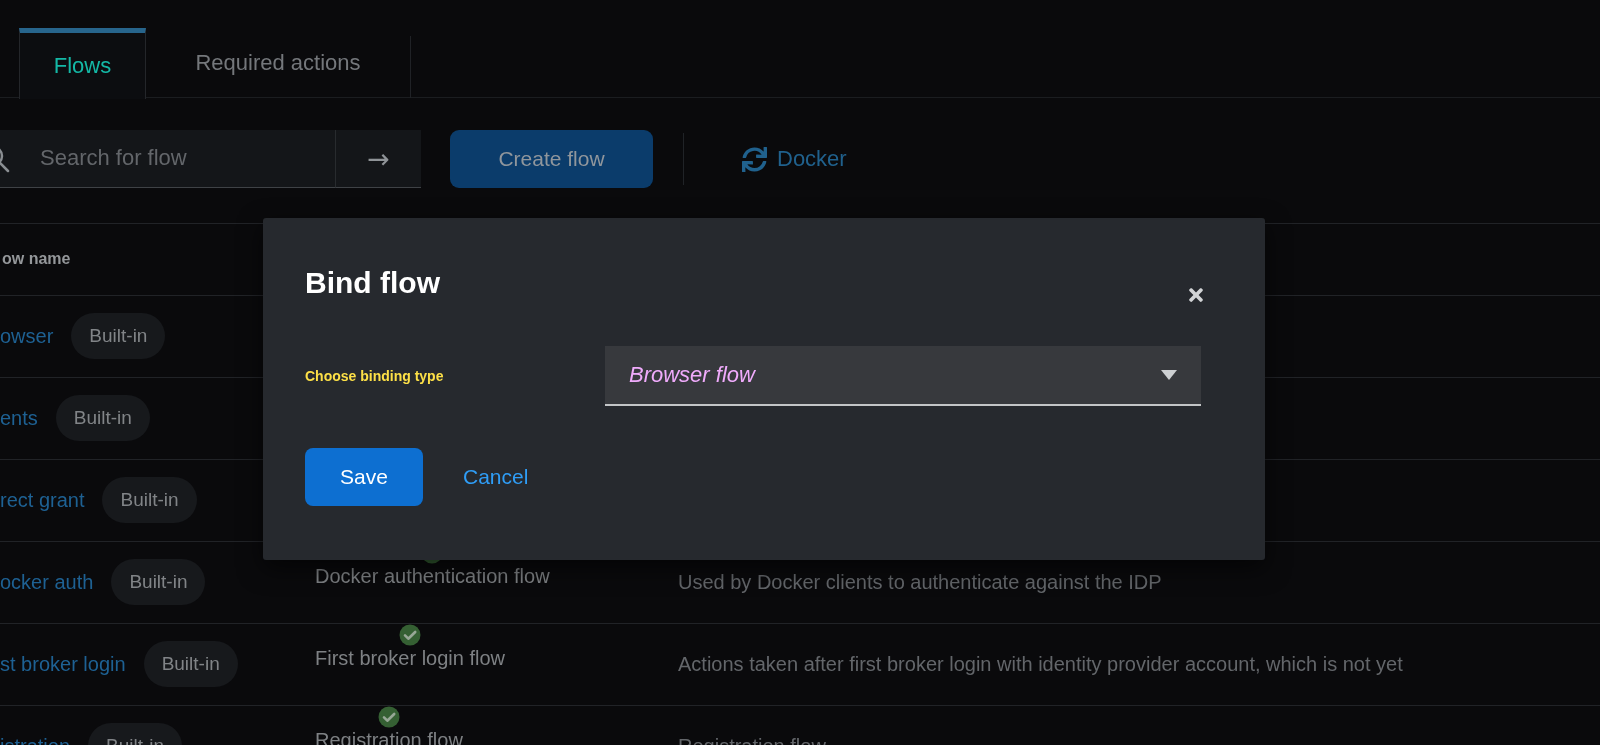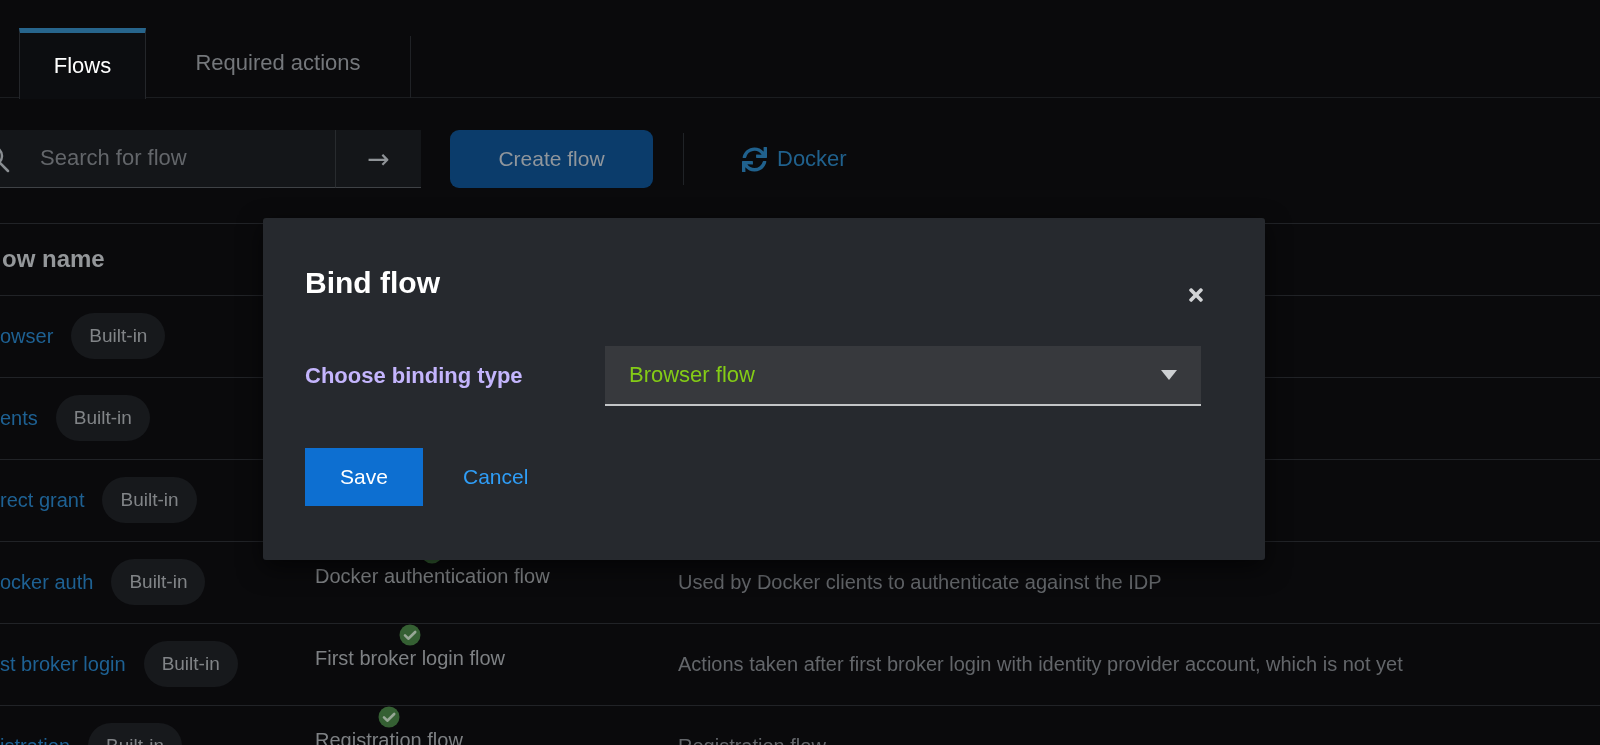--- a/index.html
+++ b/index.html
@@ -9,21 +9,21 @@
     background:#0a0a0c;
     font-family:"Liberation Sans", sans-serif;
     -webkit-font-smoothing:antialiased;
   }
   
   .tabbar { position:absolute; top:28px; left:0; right:0; height:70px; border-bottom:1px solid #1b1d20; display:flex; }
   .tab { height:70px; display:flex; align-items:center; justify-content:center; font-size:22px; color:#74777b; cursor:pointer; }
   .tab.active {
     margin-left:19px; width:127px; background:#0c0d10;
     border-left:1px solid #24262a; border-right:1px solid #24262a;
-    border-top:5px solid #27658c; color:#ffffff; height:71px;
+    border-top:5px solid #27658c; color:#14b8a6; height:71px;
   }
   .tab.plain { width:264px; }
   .tab.plain2 { width:152px; }
   .tab-divider { position:absolute; left:410px; top:8px; height:62px; width:1px; background:#202226; }
   
   .toolbar { position:absolute; top:0; left:0; right:0; height:0; }
   .search-box {
     position:absolute; left:-20px; top:130px; width:355px; height:58px;
     background:#141619; border-bottom:1px solid #3f4246;
   }
@@ -47,21 +47,21 @@
   }
   .toolbar-divider { position:absolute; left:683px; top:133px; width:1px; height:52px; background:#202327; }
   .refresh-link {
     position:absolute; left:742px; top:130px; height:58px;
     display:flex; align-items:center; gap:10px;
     color:#20618d; font-size:22px; cursor:pointer;
   }
   
   .sep { position:absolute; left:0; width:1600px; height:1px; background:#212327; }
   .thead-cell { position:absolute; left:2px; top:223px; height:72px; display:flex; align-items:center;
-    font-size:24px; font-weight:bold; color:#94979a; }
+    font-size:16px; font-weight:bold; color:#94979a; }
   .trow { position:absolute; left:0; width:1600px; height:82px; }
   .name-cell { position:absolute; left:0; top:0; height:82px; display:flex; align-items:center; gap:18px; }
   .flow-link { color:#1e6193; font-size:20px; text-decoration:none; cursor:pointer; white-space:nowrap; }
   .pill {
     display:inline-flex; align-items:center; height:46px; padding:0 18px;
     background:#17191c; border-radius:23px; color:#818487; font-size:19px; white-space:nowrap;
   }
   .flow-cell { position:absolute; left:315px; top:0; height:82px; display:flex; align-items:center; 
     color:#7e8184; font-size:20px; white-space:nowrap;flex-direction:column; }
   .desc-cell { position:absolute; left:678px; top:0; height:82px; display:flex; align-items:center;
@@ -70,31 +70,31 @@
   .modal {
     position:absolute; left:263px; top:218px; width:1002px; height:342px;
     background:#26292e; border-radius:3px; box-shadow:0 8px 24px rgba(0,0,0,.6);
   }
   .modal-title { position:absolute; left:42px; top:48px; font-size:30px; font-weight:bold; color:#ffffff; }
   .modal-close {
     position:absolute; left:918px; top:62px; width:30px; height:30px;
     display:flex; align-items:center; justify-content:center; cursor:pointer; background:transparent; border:none;
   }
   .form-row { position:absolute; left:42px; top:128px; width:896px; height:60px; display:flex; align-items:center; }
-  .form-label { width:300px; font-size:22px; font-weight:bold; color:#c4b5fd; flex:none; }
+  .form-label { width:300px; font-size:14px; font-weight:bold; color:#fde047; flex:none; }
   .select {
     flex:1; height:60px; background:#37393d; border:none; border-bottom:2px solid #c3c5c7;
     display:flex; align-items:center; padding:0 24px; cursor:pointer;
   }
-  .select-value { flex:1; font-size:22px; color:#84cc16; }
+  .select-value { flex:1; font-size:22px; color:#f0abfc;font-style:italic; }
   .caret { width:0; height:0; border-left:8px solid transparent; border-right:8px solid transparent;
     border-top:10px solid #cdd0d2; }
   .save-btn {
     position:absolute; left:42px; top:230px; width:118px; height:58px;
-    background:#0d6fd1; border:none; border-radius:0;
+    background:#0d6fd1; border:none; border-radius:8px;
     color:#ffffff; font-size:21px; font-family:"Liberation Sans", sans-serif; cursor:pointer;
   }
   .cancel-link {
     position:absolute; left:200px; top:230px; height:58px; display:flex; align-items:center;
     color:#2f9df6; font-size:21px; cursor:pointer; text-decoration:none;
   }
   svg { display:block; }
 </style>
 </head>
 <body>

